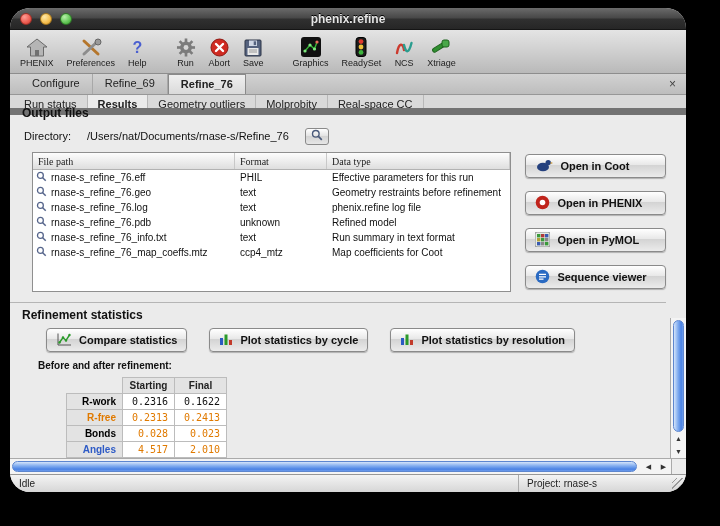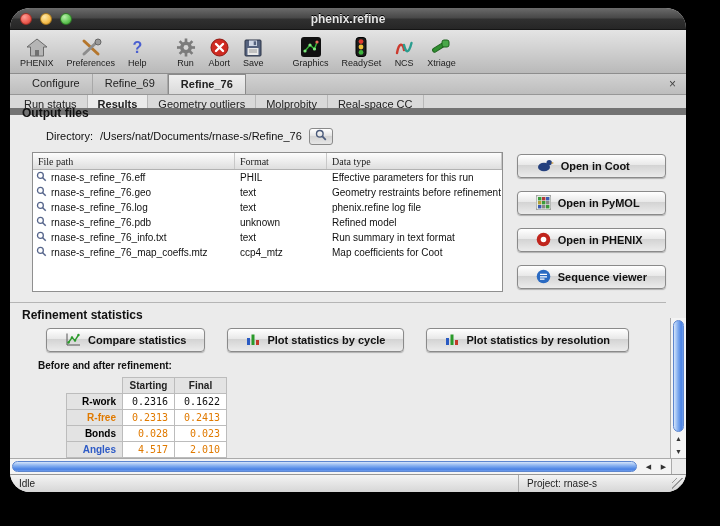--- a/index.html
+++ b/index.html
@@ -45,40 +45,40 @@
   .sub-tabs { height:20px; flex:0 0 20px; display:flex; align-items:stretch; font-size:11px;
               background:#d9d9d9; border-bottom:7px solid #737373; padding-left:4px; }
   .sub-tab { padding:3px 10px 0 10px; border-right:1px solid #b8b8b8; color:#222; }
   .sub-tab.selected { font-weight:bold; background:#ebebeb; }
 
   
   .content-row { flex:1 1 auto; display:flex; min-height:0;align-items:flex-end; }
   .content { flex:1 1 auto; overflow:hidden; padding:2px 4px 0 12px; position:relative; }
   .section-title { font-size:12px; font-weight:bold; color:#111; margin:2px 0 6px 0; }
 
-  .dir-row { display:flex; align-items:center; gap:7px; margin:0 0 6px 24px; font-size:11px; height:20px; }
+  .dir-row { display:flex; align-items:center; gap:16px; margin:0 0 6px 2px; font-size:11px; height:20px; }
   .dir-label { color:#111; }
   .dir-value { color:#111; }
   .mini-btn { display:flex; align-items:center; justify-content:center; width:24px; height:17px;
               border:1px solid #8a8a8a; border-radius:3px;
               background:linear-gradient(#fff,#e4e4e4 45%,#d2d2d2 46%,#e6e6e6); }
 
   .files-row { display:flex; margin-left:10px; }
   .file-table { width:518px; height:140px; background:#fff; border:1px solid #8f8f8f;
                 font-size:10px; overflow:hidden; }
   .ft-header { display:grid; grid-template-columns:202px 92px 1fr; height:17px; align-items:center;
                background:linear-gradient(#fdfdfd,#dedede); border-bottom:1px solid #b2b2b2; color:#222;font-family:Liberation Serif, serif; }
   .ft-header > div { padding-left:5px; border-right:1px solid #c8c8c8; height:100%; display:flex; align-items:center; }
   .ft-row { display:grid; grid-template-columns:202px 92px 1fr; height:15px; align-items:center; color:#111; }
   .ft-cell { padding-left:5px; white-space:nowrap; overflow:hidden; }
   .ft-file { display:flex; align-items:center; gap:4px; padding-left:3px; }
 
   .side-buttons { display:flex; flex-direction:column; gap:13px; margin-left:14px; padding-top:2px; width:152px; }
   .aqua-btn { display:flex; align-items:center; justify-content:flex-start; gap:7px; height:24px;
-              padding:0 18px; border:1px solid #8a8a8a; border-radius:4px; font-size:11px; font-weight:bold;
+              padding:0 9px; border:1px solid #8a8a8a; border-radius:4px; font-size:11px; font-weight:bold;
               color:#111; background:linear-gradient(#ffffff,#e8e8e8 45%,#d3d3d3 46%,#ebebeb);
               box-shadow:0 1px 1px rgba(0,0,0,.25); white-space:nowrap; }
 
   .divider { height:1px; background:#b5b5b5; margin:10px 0 5px -12px; }
 
   .stat-buttons { display:flex; gap:22px; margin:4px 0 8px 24px; }
   .table-label { font-size:10px; font-weight:bold; margin:0 0 6px 16px; color:#111; }
 
   .stats-grid { border-collapse:collapse; margin-left:44px; font-size:10px; }
   .stats-grid td, .stats-grid th { border:1px solid #bcbcbc; padding:1px 6px; height:16px; }
@@ -351,46 +351,46 @@
         <div class="side-buttons">
           <div class="aqua-btn">
             <span>
               <svg width="18" height="14">
                   <ellipse cx="8" cy="9" rx="6" ry="4.3" fill="#24407e"></ellipse>
                   <circle cx="13.2" cy="4.6" r="2.7" fill="#24407e"></circle>
                   <path d="M15.6 4 L18 5 L15.6 6 Z" fill="#c8922a"></path>
                 </svg>
             </span>
             <span>Open in Coot</span>
+          </div>
+          <div class="aqua-btn">
+            <span>
+              <svg width="15" height="15">
+                  <circle cx="7.5" cy="7.5" r="6.8" fill="#c0241c"></circle>
+                  <circle cx="7.5" cy="7.5" r="2.8" fill="#fff"></circle>
+                </svg>
+            </span>
+            <span>Open in PHENIX</span>
           </div>
           <div class="aqua-btn">
             <span>
               <svg width="15" height="15">
                   <rect width="15" height="15" rx="2" fill="#e6ece6" stroke="#888"></rect>
                   <rect x="2" y="2" width="3.4" height="3.4" fill="#3a9a3a"></rect>
                   <rect x="6" y="2" width="3.4" height="3.4" fill="#b03a3a"></rect>
                   <rect x="10" y="2" width="3.4" height="3.4" fill="#3a5ab0"></rect>
                   <rect x="2" y="6" width="3.4" height="3.4" fill="#b0a03a"></rect>
                   <rect x="6" y="6" width="3.4" height="3.4" fill="#3a9a3a"></rect>
                   <rect x="10" y="6" width="3.4" height="3.4" fill="#888"></rect>
                   <rect x="2" y="10" width="3.4" height="3.4" fill="#3a5ab0"></rect>
                   <rect x="6" y="10" width="3.4" height="3.4" fill="#888"></rect>
                   <rect x="10" y="10" width="3.4" height="3.4" fill="#3a9a3a"></rect>
                 </svg>
             </span>
             <span>Open in PyMOL</span>
-          </div>
-          <div class="aqua-btn">
-            <span>
-              <svg width="15" height="15">
-                  <circle cx="7.5" cy="7.5" r="6.8" fill="#c0241c"></circle>
-                  <circle cx="7.5" cy="7.5" r="2.8" fill="#fff"></circle>
-                </svg>
-            </span>
-            <span>Open in PHENIX</span>
           </div>
           <div class="aqua-btn">
             <span>
               <svg width="15" height="15">
                   <circle cx="7.5" cy="7.5" r="6.8" fill="#2a6ac2"></circle>
                   <path d="M4 5.4 h7 M4 7.8 h7 M4 10.2 h4.5" stroke="#fff" stroke-width="1.2"></path>
                 </svg>
             </span>
             <span>Sequence viewer</span>
           </div>

